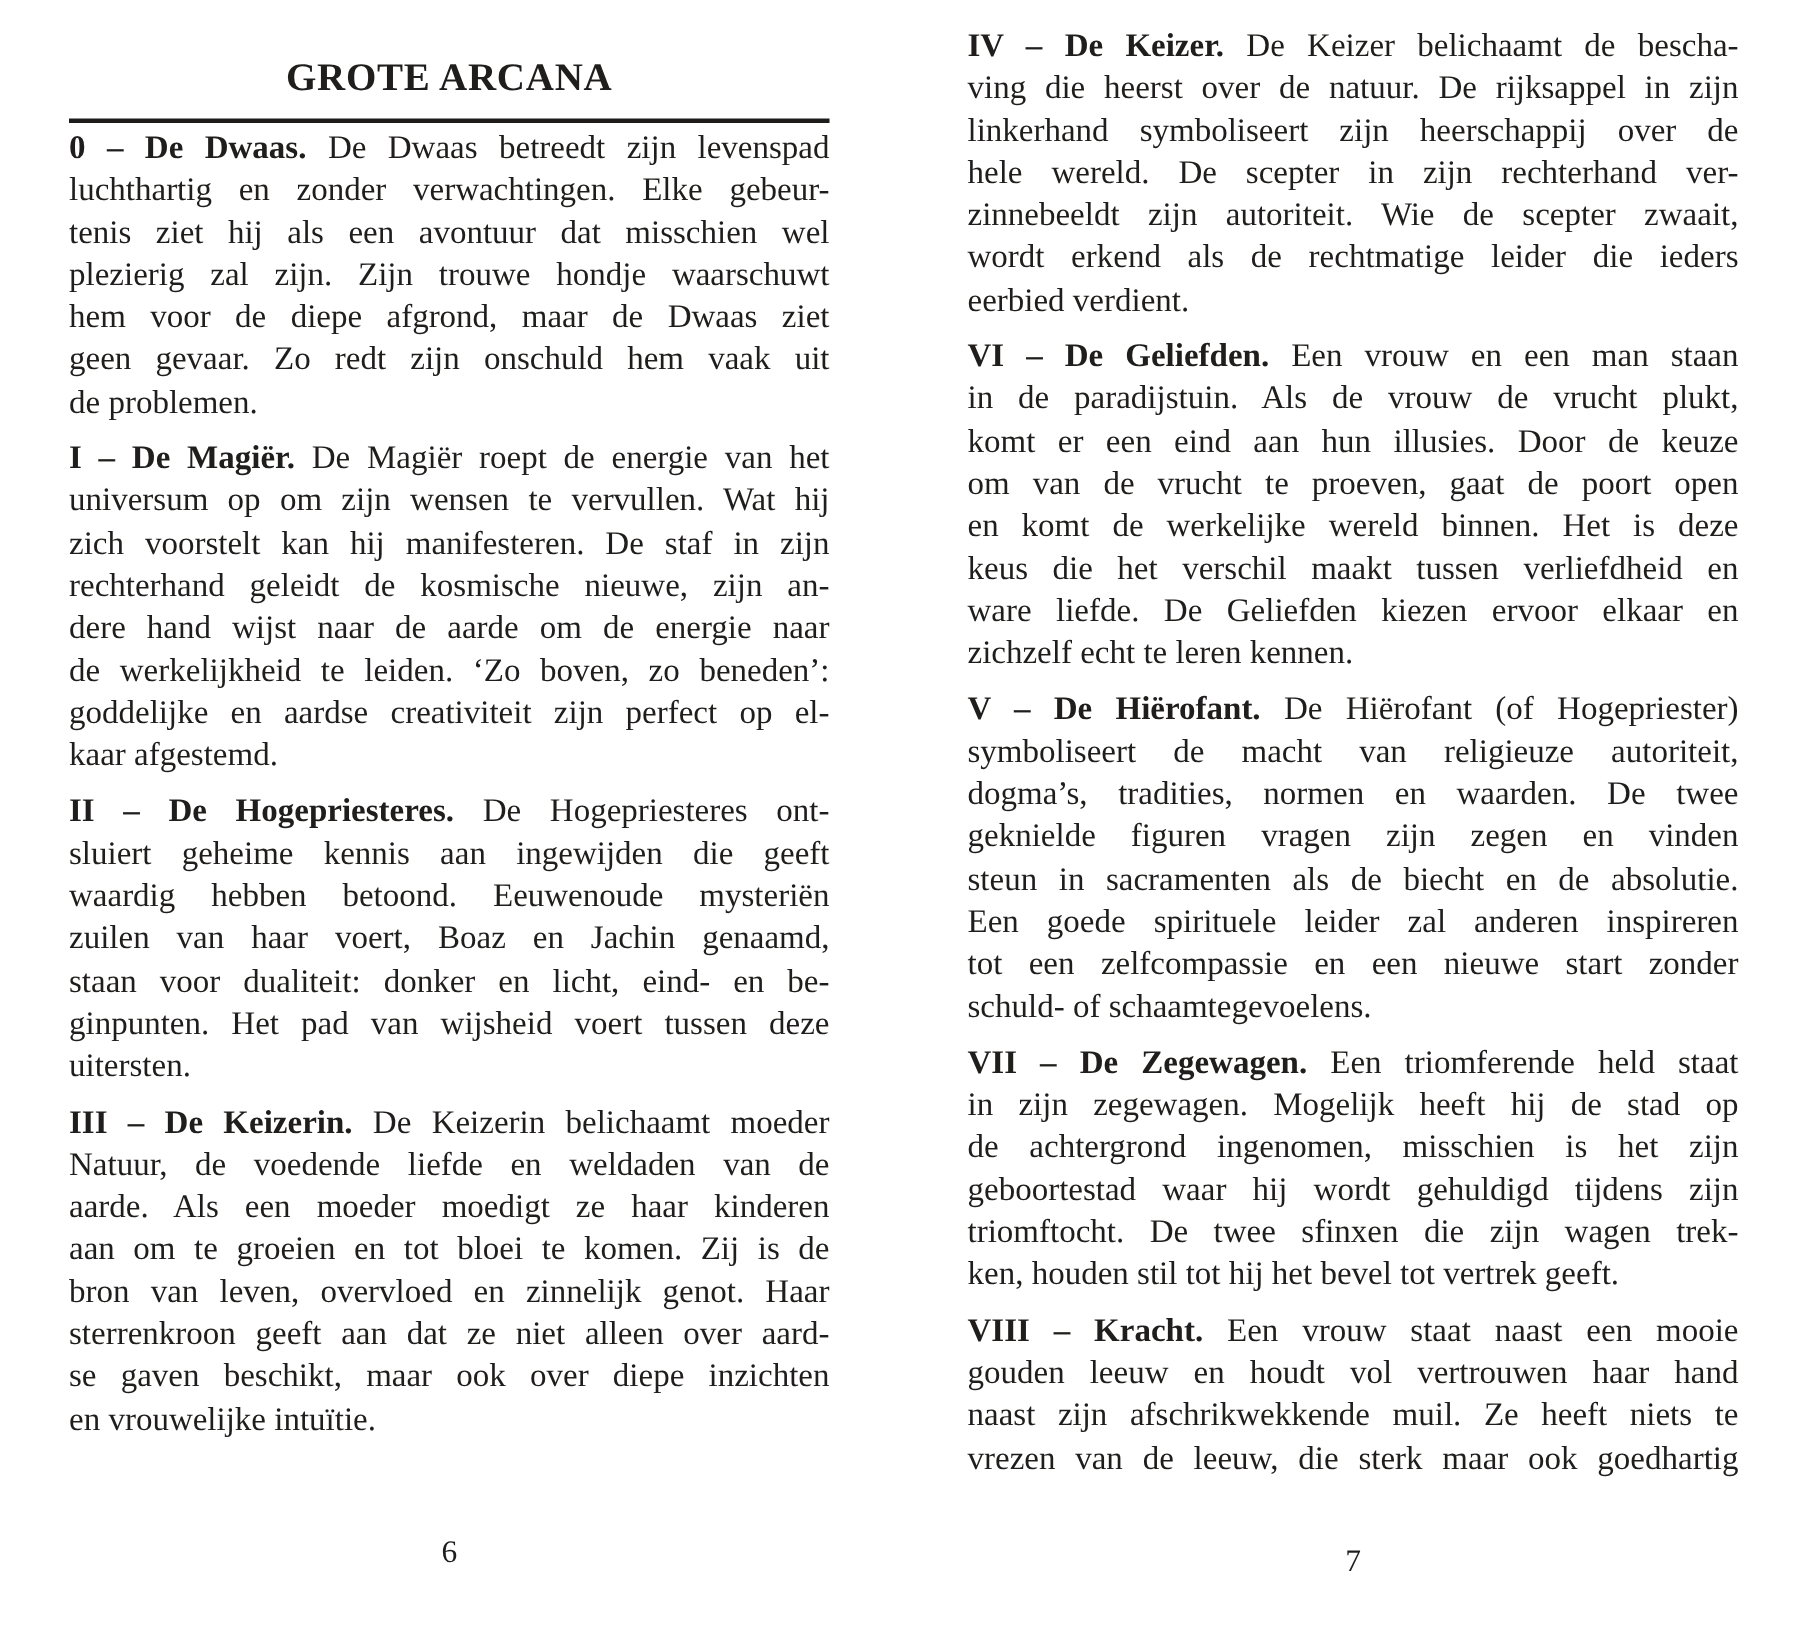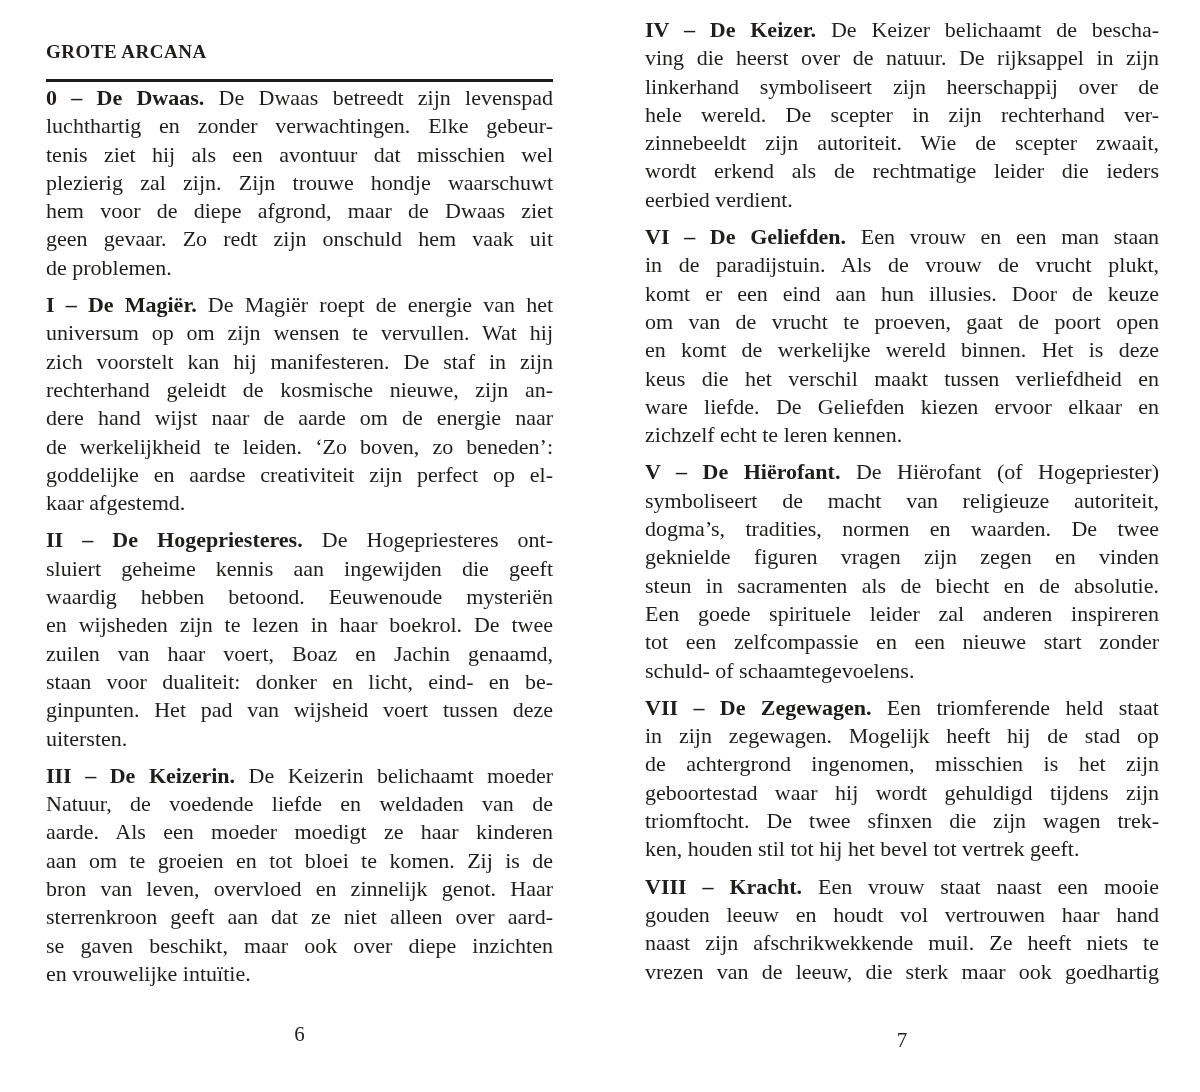--- a/index.html
+++ b/index.html
@@ -17,23 +17,23 @@
   }
   .page {
     position: absolute;
     top: 0;
   }
   .page-left  { left: 46px;  width: 507px; }
   .page-right { left: 645px; width: 514px; }
 
   .header {
     margin-top: 38px;
-    text-align: left;
+    text-align: center;
     font-weight: bold;
-    font-size: 19px;
+    font-size: 26px;
     line-height: 28px;
     letter-spacing: 0.5px;
   }
   .rule {
     height: 0;
     border: none;
     border-top: 3px solid #1d1c1a;
     margin: 13px 0 0 0;
   }
 
@@ -85,21 +85,20 @@
           <span class="line jl">rechterhand geleidt de kosmische nieuwe, zijn an-</span>
           <span class="line jl">dere hand wijst naar de aarde om de energie naar</span>
           <span class="line jl">de werkelijkheid te leiden. ‘Zo boven, zo beneden’:</span>
           <span class="line jl">goddelijke en aardse creativiteit zijn perfect op el-</span>
           <span class="line">kaar afgestemd.</span>
         </div>
         <div class="para">
           <span class="line jl"><b class="lead">II – De Hogepriesteres.</b> <span>De Hogepriesteres ont-</span></span>
           <span class="line jl">sluiert geheime kennis aan ingewijden die geeft</span>
           <span class="line jl">waardig hebben betoond. Eeuwenoude mysteriën</span>
-          <span class="line jl">en wijsheden zijn te lezen in haar boekrol. De twee</span>
           <span class="line jl">zuilen van haar voert, Boaz en Jachin genaamd,</span>
           <span class="line jl">staan voor dualiteit: donker en licht, eind- en be-</span>
           <span class="line jl">ginpunten. Het pad van wijsheid voert tussen deze</span>
           <span class="line">uitersten.</span>
         </div>
         <div class="para">
           <span class="line jl"><b class="lead">III – De Keizerin.</b> <span>De Keizerin belichaamt moeder</span></span>
           <span class="line jl">Natuur, de voedende liefde en weldaden van de</span>
           <span class="line jl">aarde. Als een moeder moedigt ze haar kinderen</span>
           <span class="line jl">aan om te groeien en tot bloei te komen. Zij is de</span>

